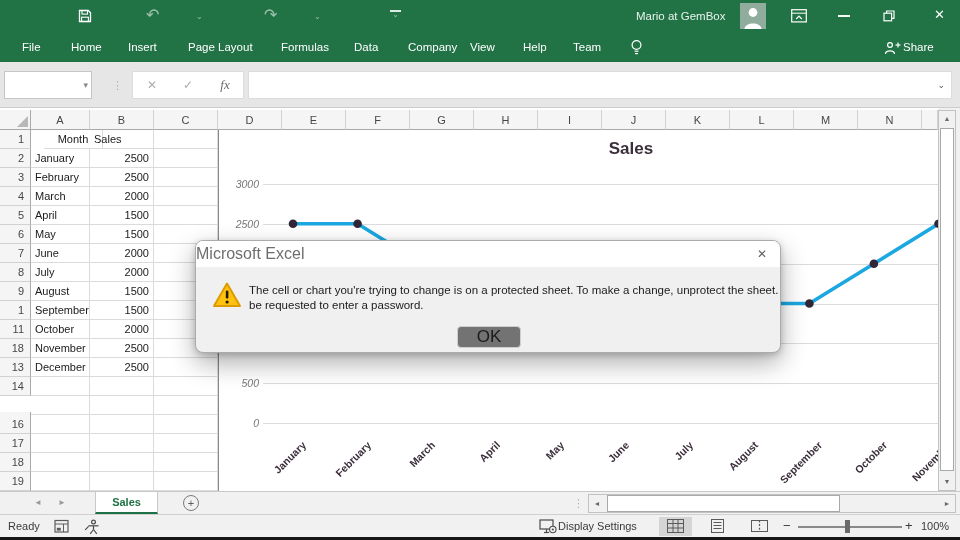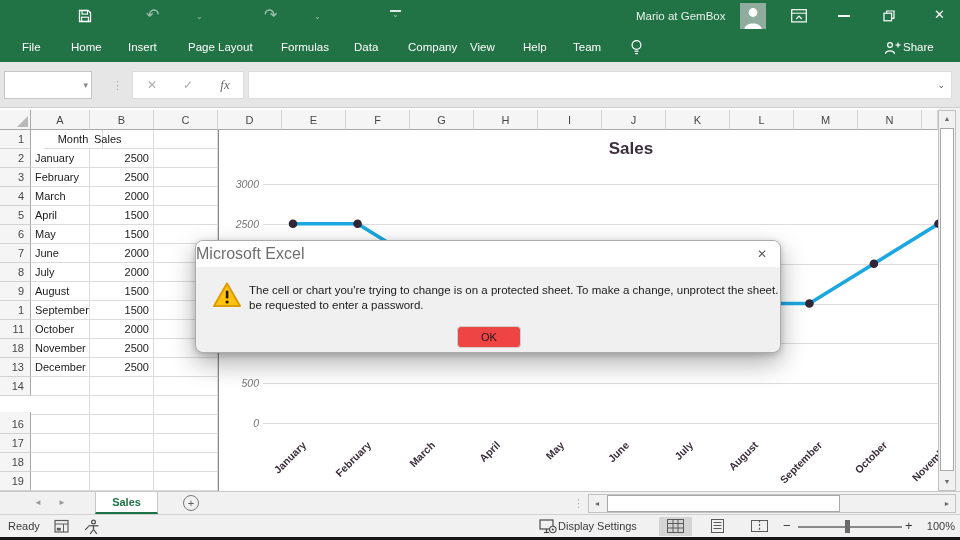--- a/index.html
+++ b/index.html
@@ -44,21 +44,21 @@
 .sarrow{position:absolute;left:0;width:100%;text-align:center;font-size:7px;color:#6b6b6b;line-height:14px}
 .hscroll{position:absolute;left:588px;top:2px;width:368px;height:19px;background:#F1F1F1;border:1px solid #C2C2C2}
 .hthumb{position:absolute;left:18px;top:0;width:233px;height:17px;background:#fff;border:1px solid #A8A8A8}
 .harrow{position:absolute;top:0;height:17px;line-height:17px;font-size:7px;color:#6b6b6b;text-align:center;width:16px}
 
 
 .dialog{position:absolute;left:195px;top:240px;width:586px;height:113px;border-radius:8px;border:1px solid #ABABAB;box-shadow:0 10px 26px rgba(0,0,0,.32),0 2px 6px rgba(0,0,0,.18);background:#F0F0F0;overflow:hidden;z-index:50}
 .dlg-title{position:absolute;left:0;top:0;width:100%;height:26px;background:#fff;line-height:26px;font-size:16px;color:#6E6E6E}
 .dlg-close{position:absolute;right:13px;top:0;height:26px;line-height:26px;font-size:12px;color:#5f5f5f}
 .dlg-msg{position:absolute;left:53px;top:42px;font-size:11.5px;color:#1b1b1b;line-height:15px;white-space:nowrap}
-.dlg-ok{position:absolute;left:261px;top:85px;width:64px;height:22px;background:#ef4444;border:1px solid #CFCFCF;border-radius:4px;text-align:center;line-height:20px;font-size:11px;color:#1b1b1b}
+.dlg-ok{position:absolute;left:261px;top:85px;width:64px;height:22px;background:#737373;border:1px solid #CFCFCF;border-radius:4px;text-align:center;line-height:20px;font-size:17px;color:#1b1b1b}
 
 
 .sheetbar{position:absolute;left:0;top:491px;width:960px;height:23px;background:#F1F1F1;border-top:1px solid #C9C9C9}
 .navarrow{position:absolute;top:4px;font-size:8px;color:#9A9A9A;line-height:14px}
 .stab{position:absolute;left:95px;top:0;width:63px;height:22px;background:#fff;border-left:1px solid #C8C8C8;border-right:1px solid #C8C8C8;border-bottom:2.5px solid #1E7145;text-align:center;line-height:20px;font-size:11px;font-weight:700;color:#1E7145}
 .addsheet{position:absolute;left:183px;top:3px;width:16px;height:16px;border:1px solid #7a7a7a;border-radius:50%;text-align:center;line-height:14px;font-size:11px;color:#595959}
 .statusbar{position:absolute;left:0;top:514px;width:960px;height:23px;background:#F1F1F1;border-top:1px solid #D0D0D0;font-size:11px;color:#3b3b3b}
 .sitem{position:absolute;top:0;height:22px;line-height:22px;white-space:nowrap}
 .viewbtn{position:absolute;top:2px;width:33px;height:19px;text-align:center;padding-top:2px}
 .viewbtn.sel{background:#D5D5D5}
@@ -368,17 +368,17 @@
       <svg width="17" height="14" viewBox="0 0 17 14">
           <rect x="0.5" y="1.5" width="16" height="11" fill="none" stroke="#5a5a5a" stroke-width="1"></rect>
           <line x1="8.5" y1="1.5" x2="8.5" y2="12.5" stroke="#5a5a5a" stroke-width="1.2" stroke-dasharray="2,1.6"></line>
         </svg>
     </div>
 
     <span class="sitem" style="left:783px;font-size:13px">−</span>
     <div class="abs" style="left:798px;top:11px;width:104px;height:2px;background:#8a8a8a"></div>
     <div class="abs" style="left:845px;top:5px;width:5px;height:13px;background:#6b6b6b"></div>
     <span class="sitem" style="left:905px;font-size:13px">+</span>
-    <span class="sitem" style="left:921px;width:34px;text-align:right">100%</span>
+    <span class="sitem" style="left:921px;width:34px;">100%</span>
   </div>
 
   <div class="bottomedge"></div>
 </div>
 
 </body></html>

